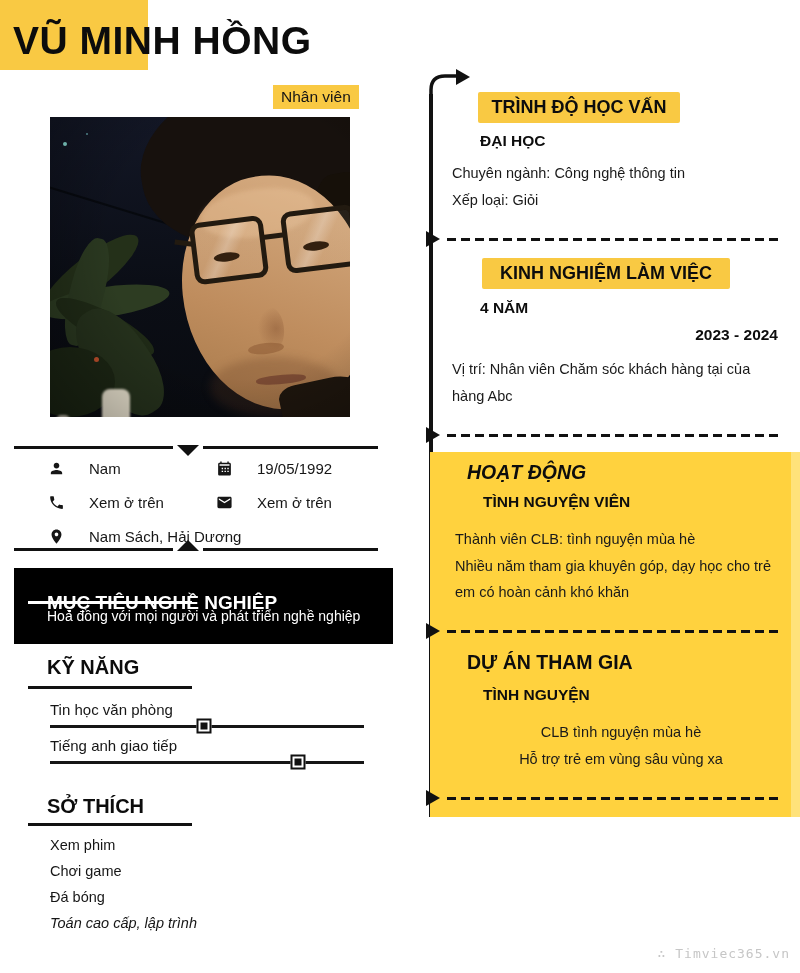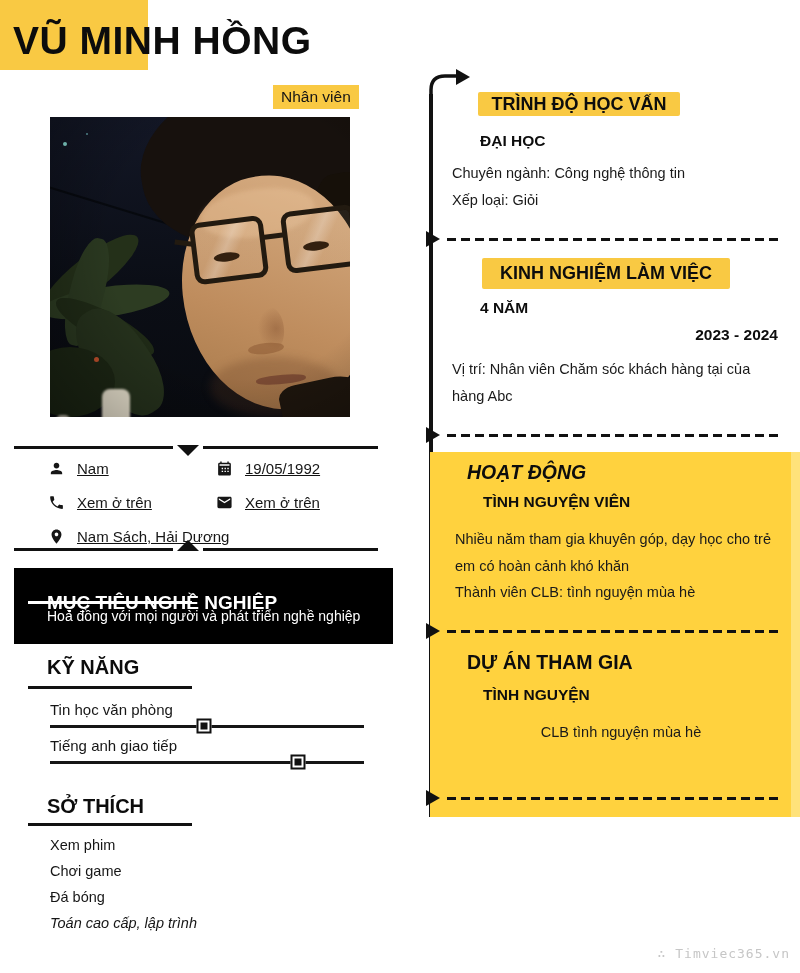--- a/index.html
+++ b/index.html
@@ -47,21 +47,21 @@
   .noseb{left:198px;top:226px;width:36px;height:11px;background:rgba(130,80,45,.45);border-radius:50%;transform:rotate(-6deg);}
   .mouth{left:206px;top:258px;width:50px;height:9px;background:#7a4a33;border-radius:45%;transform:rotate(-5deg);}
   .shoulder{left:232px;top:262px;width:90px;height:60px;background:#1d150d;transform:rotate(-12deg);border-radius:20% 40% 0 0;}
   .vignette{left:0;top:0;width:300px;height:300px;background:radial-gradient(circle at 65% 42%,transparent 52%,rgba(0,0,0,.38) 100%);}
 
   
   .info-line{left:14px;width:364px;height:3px;background:var(--ink);}
   .notch{width:30px;height:3px;background:#fff;}
   .tri-down{width:0;height:0;border-left:11px solid transparent;border-right:11px solid transparent;border-top:11px solid var(--ink);}
   .tri-up{width:0;height:0;border-left:11px solid transparent;border-right:11px solid transparent;border-bottom:11px solid var(--ink);}
-  .inforow{display:flex;align-items:center;gap:12px;height:18px;text-decoration:underline;}
+  .inforow{display:flex;align-items:center;gap:24px;height:18px;}
   .inforow svg{width:17px;height:17px;fill:#161616;flex:0 0 auto;}
   .inforow span{font-size:15px;color:#161616;}
 
   
   .objective{left:14px;top:568px;width:379px;height:76px;background:#000;}
   .obj-title{left:33px;top:8px;color:#fff;font-size:19px;font-weight:700;margin-top:16px;}
   .obj-underline{left:14px;top:33px;width:164px;height:2.5px;background:#fff;}
   .obj-body{left:33px;top:40px;color:#fff;font-size:14px;white-space:nowrap;}
 
   
@@ -200,21 +200,21 @@
   <div class="abs hobby" style="left:50px;top:863px;">Chơi game</div>
   <div class="abs hobby" style="left:50px;top:889px;">Đá bóng</div>
   <div class="abs hobby" style="left:50px;top:915px;font-style:italic;">Toán cao cấp, lập trình</div>
 
   <div class="abs vline"></div>
   <svg class="abs" style="left:429px;top:70px;width:32px;height:32px;overflow:visible;">
     <path d="M2,32 L2,20 Q2,6 16,6 L28,6" fill="none" stroke="#111" stroke-width="3.5"></path>
   </svg>
   <div class="abs tri-right" style="left:456px;top:69px;"></div>
 
-  <div class="abs hl" style="left:478px;top:92px;width:202px;height:24px;">
+  <div class="abs hl" style="left:478px;top:92px;width:202px;height:31px;">
       <span>TRÌNH ĐỘ HỌC VẤN</span>
     </div>
   <div class="abs sublabel" style="left:452px;top:132px;">ĐẠI HỌC</div>
   <div class="abs rbody" style="left:452px;top:160px;width:333px;">
     <div>Chuyên ngành: Công nghệ thông tin</div>
     <div>Xếp loại: Giỏi</div>
   </div>
 
   <div class="abs dashed" style="top:238px;"></div>
   <div class="abs tri-right" style="left:426px;top:231px;"></div>
@@ -228,31 +228,32 @@
 
   <div class="abs dashed" style="top:434px;"></div>
   <div class="abs tri-right" style="left:426px;top:427px;"></div>
 
   <div class="abs ybox"></div>
   <div class="abs yedge"></div>
 
   <div class="abs boxtitle" style="left:467px;top:461px;font-style:italic;">HOẠT ĐỘNG</div>
   <div class="abs sublabel" style="left:455px;top:493px;">TÌNH NGUYỆN VIÊN</div>
   <div class="abs rbody" style="left:455px;top:526px;width:332px;line-height:26.5px;">
+    <div>Thành viên CLB: tình nguyện mùa hè</div>
     <div>Nhiều năm tham gia khuyên góp, dạy học cho trẻ em có hoàn cảnh khó khăn</div>
-    <div>Thành viên CLB: tình nguyện mùa hè</div>
   </div>
 
   <div class="abs dashed" style="top:630px;"></div>
   <div class="abs tri-right" style="left:426px;top:623px;"></div>
 
   <div class="abs boxtitle" style="left:467px;top:651px;">DỰ ÁN THAM GIA</div>
   <div class="abs sublabel" style="left:455px;top:686px;">TÌNH NGUYỆN</div>
   <div class="abs rbody" style="left:455px;top:719px;width:332px;line-height:26.5px;text-align:center;">
     <div>CLB tình nguyện mùa hè</div>
+    <div>Hỗ trợ trẻ em vùng sâu vùng xa</div>
   </div>
 
   <div class="abs dashed" style="top:797px;"></div>
   <div class="abs tri-right" style="left:426px;top:790px;"></div>
 
   <div class="abs watermark">∴ Timviec365.vn</div>
 
 </div>
 
 </body></html>

